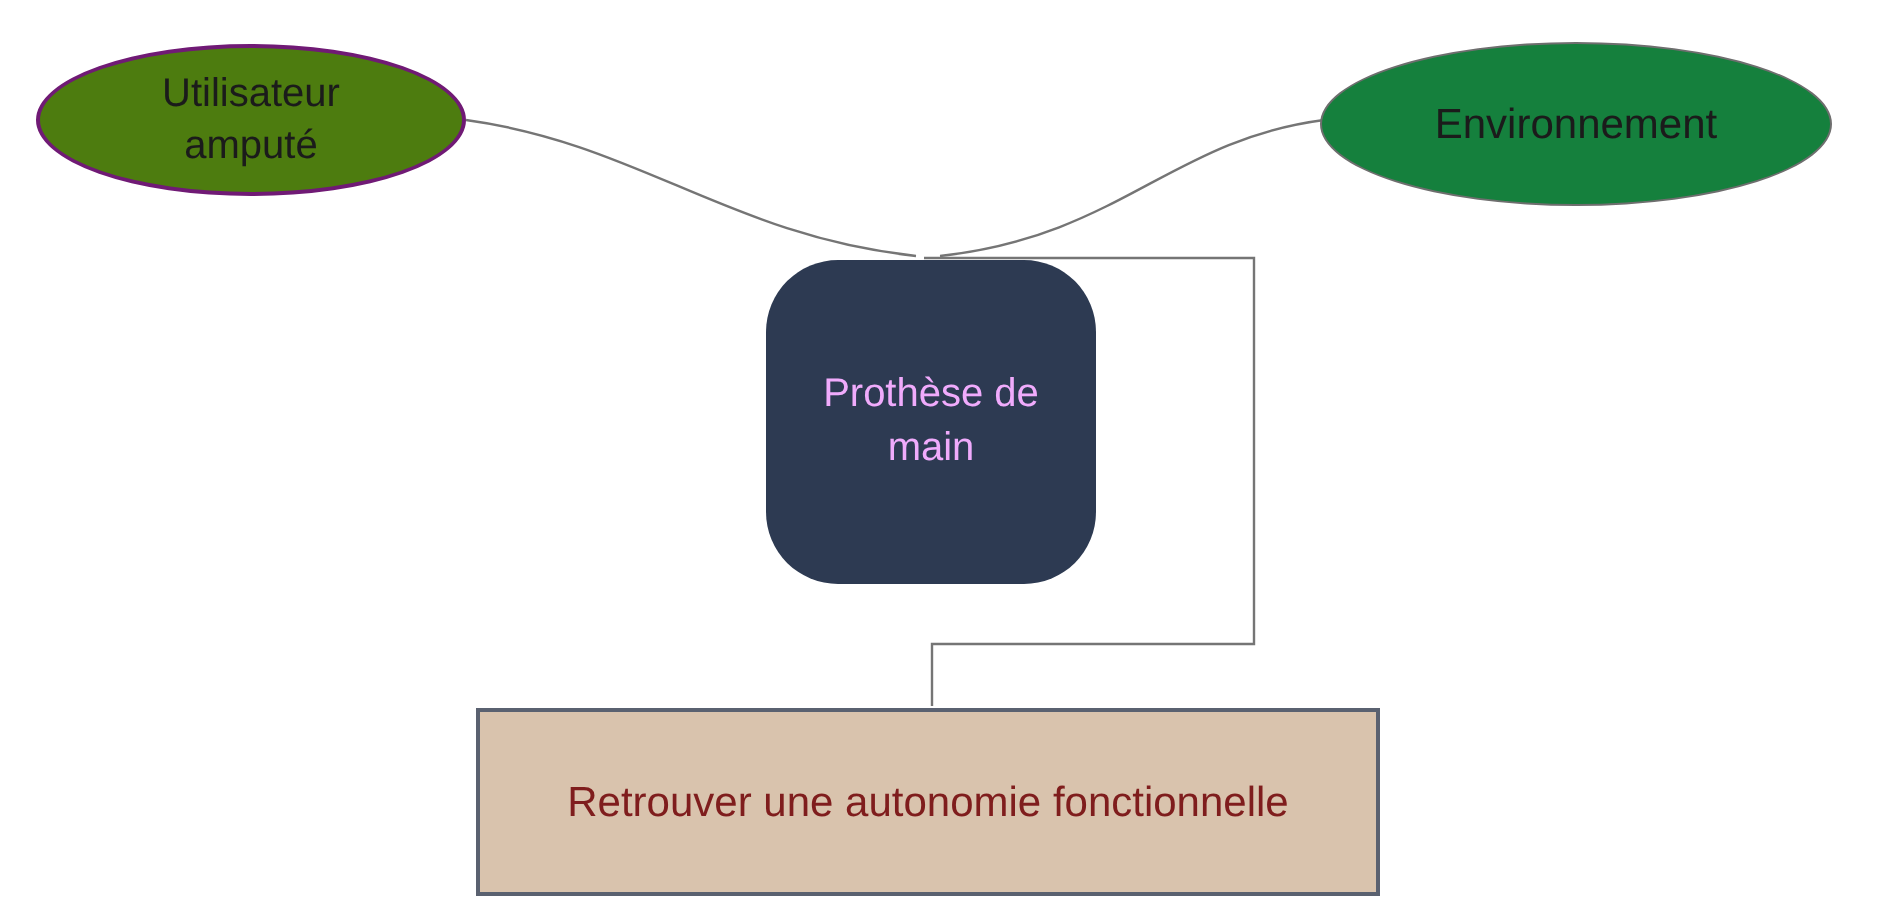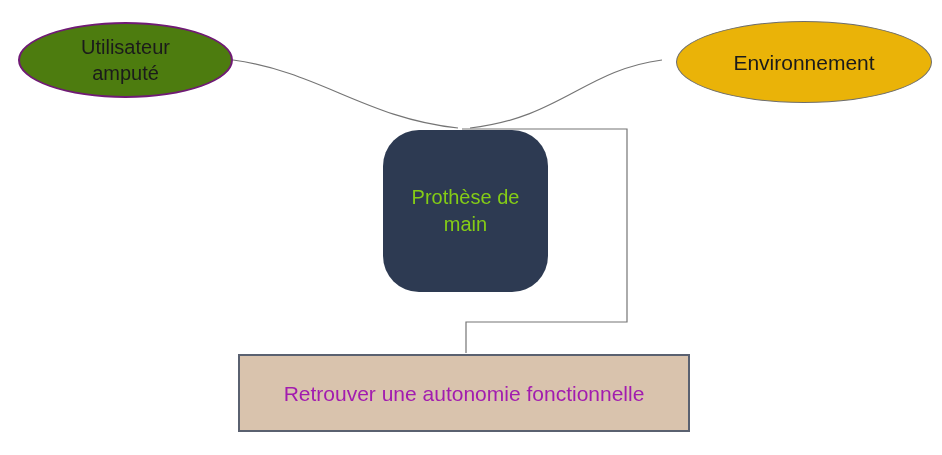--- a/index.html
+++ b/index.html
@@ -41,44 +41,44 @@
     left: 18px; top: 22px;
     width: 215px; height: 76px;
     background: #4d7c0f;
     border: 2px solid #701a75;
     border-radius: 50%;
     color: #1b1b1b;
     font-size: 20px;
     line-height: 26px;
   }
   .node-env {
-    left: 676px; top: 21px;
+    left: 660px; top: 21px;
     width: 256px; height: 82px;
-    background: #eab308;
+    background: #15803d;
     border: 1px solid #6e6e6e;
     border-radius: 50%;
     color: #1b1b1b;
     font-size: 21px;
     line-height: 27px;
   }
   .node-center {
     left: 383px; top: 130px;
     width: 165px; height: 162px;
     background: #2d3a52;
     border-radius: 36px;
-    color: #84cc16;
+    color: #f0abfc;
     font-size: 20px;
     line-height: 27px;
   }
   .node-goal {
     left: 238px; top: 354px;
-    width: 452px; height: 78px;
+    width: 452px; height: 94px;
     background: #d9c3ad;
     border: 2px solid #5a6170;
-    color: #a21caf;
+    color: #7f1d1d;
     font-size: 21px;
     line-height: 29px;
   }
 </style>
 </head>
 <body>
 
 <div class="canvas">
 
   <svg class="connectors" viewBox="0 0 942 455" xmlns="http://www.w3.org/2000/svg">

